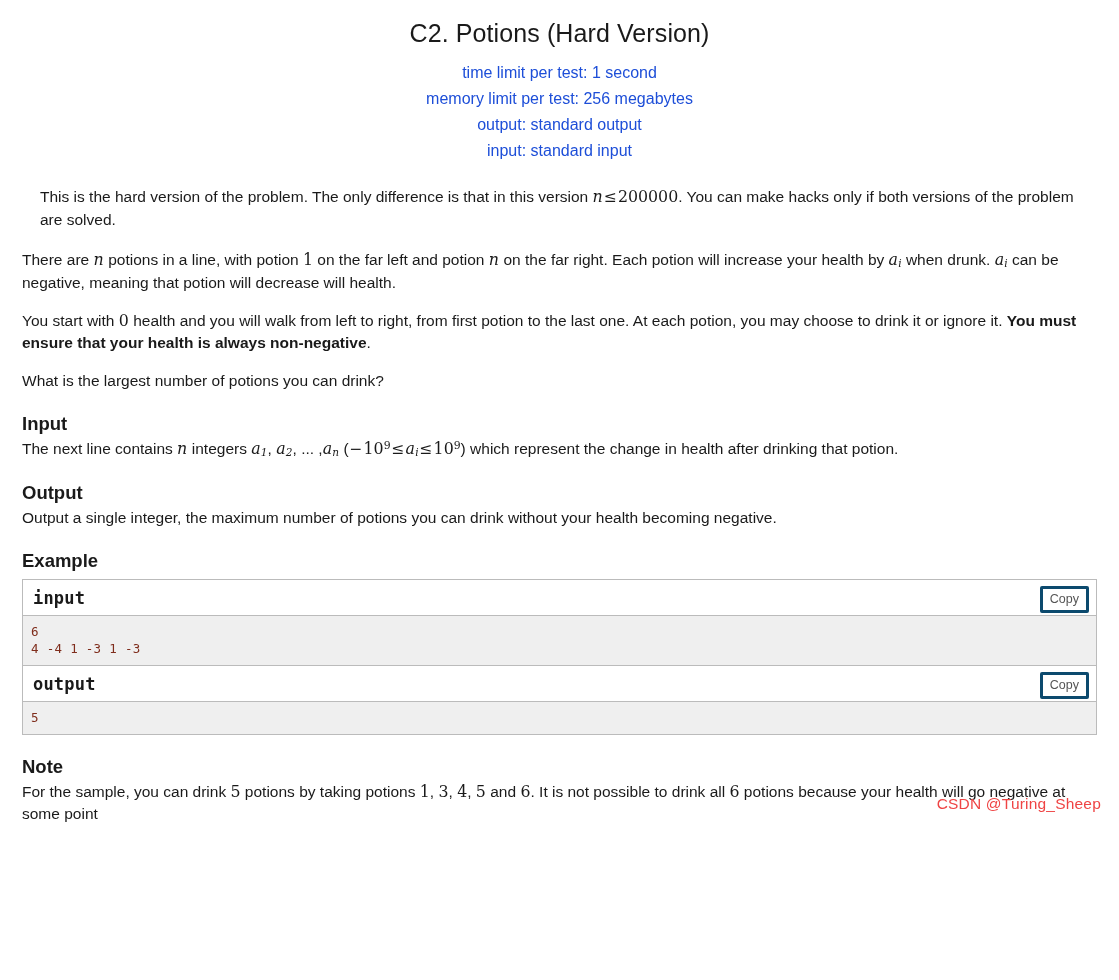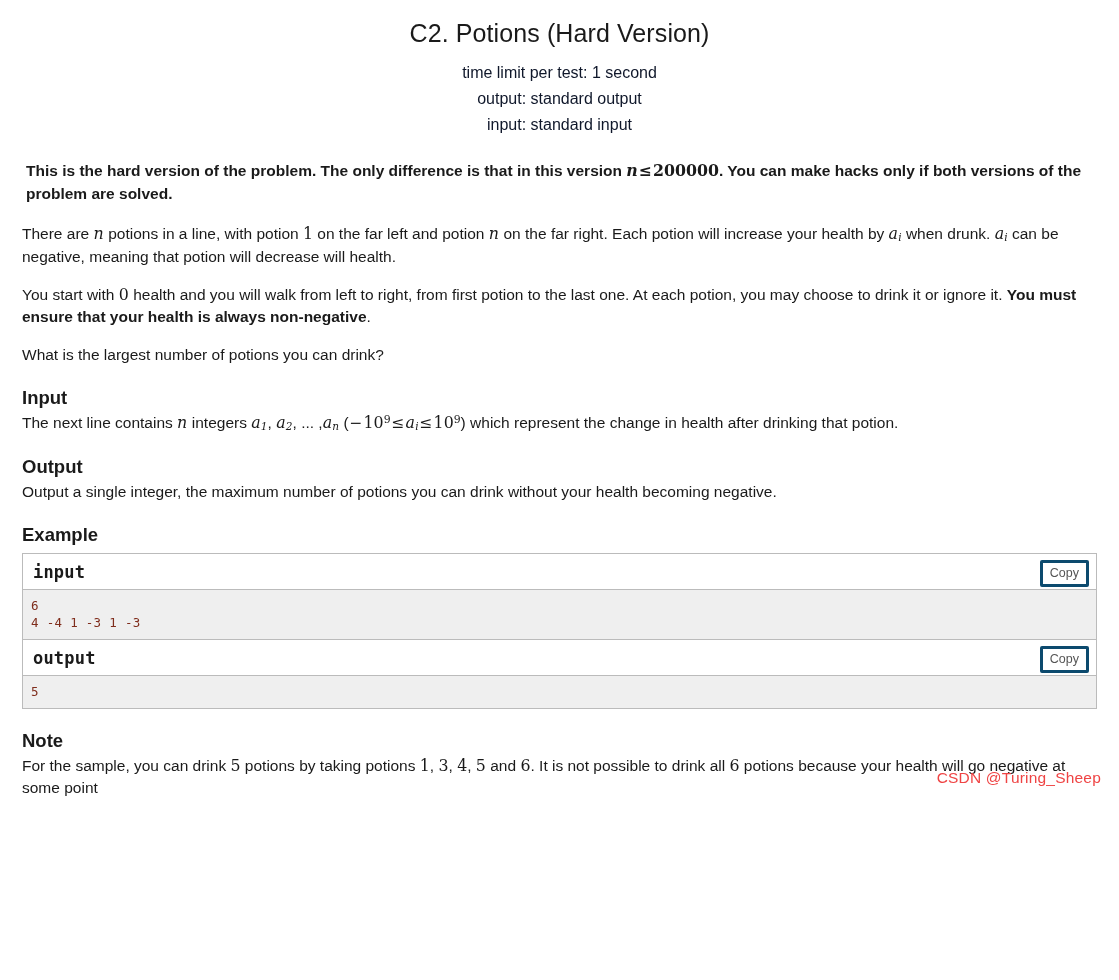--- a/index.html
+++ b/index.html
@@ -35,21 +35,21 @@
     font-size: 25px;
     font-weight: 400;
     color: #1a1a1a;
     line-height: 1.4;
     margin: 0 0 9px 0;
     letter-spacing: 0.1px;
   }
   .limits-line {
     font-size: 16px;
     line-height: 26px;
-    color: #0f172a;
+    color: #1d4ed8;
   }
 
   
   .mj {
     font-family: "DejaVu Serif", "Liberation Serif", serif;
     font-style: italic;
     font-size: 1.02em;
     letter-spacing: 0.2px;
   }
   .mjn {           
@@ -75,22 +75,22 @@
     font-size: 0.7em;
     vertical-align: 0.46em;
   }
 
   
   .para {
     margin: 0 0 16px 0;
     line-height: 1.42;
   }
   .bold-note {
-    font-weight: bold;
-    margin: 22px 0 18px 4px;
+    font-weight: normal;
+    margin: 22px 0 18px 18px;
     line-height: 1.45;
   }
   b, strong { font-weight: bold; }
 
   .section-title {
     font-size: 18.5px;
     font-weight: bold;
     margin: 20px 0 2px 0;
     line-height: 1.3;
   }
@@ -170,20 +170,21 @@
 </style>
 </head>
 <body>
 
 <div class="page">
   <div class="problem-statement">
 
     <div class="header">
       <h1 class="title">C2. Potions (Hard Version)</h1>
       <div class="limits-line">time limit per test: 1 second</div>
+      <div class="limits-line">memory limit per test: 256 megabytes</div>
       <div class="limits-line">output: standard output</div>
       <div class="limits-line">input: standard input</div>
     </div>
 
     <p class="bold-note"><span>This is the hard version of the problem. The only difference is that in this version </span><span class="mj">n</span><span class="mjop">≤</span><span class="mjn">200000</span><span>. You can make hacks only if both versions of the problem are solved.</span></p>
 
     <p class="para"><span>There are </span><span class="mj">n</span><span> potions in a line, with potion </span><span class="mjn">1</span><span> on the far left and potion </span><span class="mj">n</span><span> on the far right. Each potion will increase your health by </span><span class="mj">a</span><sub class="mjs">i</sub><span> when drunk. </span><span class="mj">a</span><sub class="mjs">i</sub><span> can be negative, meaning that potion will decrease will health.</span></p>
 
     <p class="para"><span>You start with </span><span class="mjn">0</span><span> health and you will walk from left to right, from first potion to the last one. At each potion, you may choose to drink it or ignore it. </span><b>You must ensure that your health is always non-negative</b><span>.</span></p>
 

